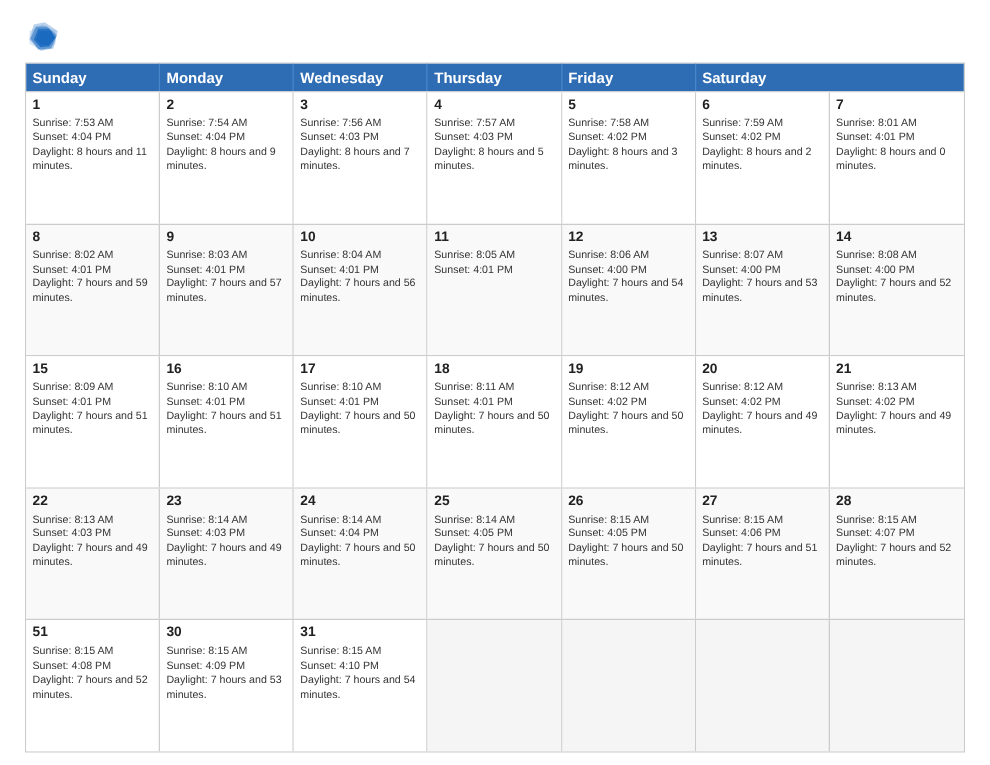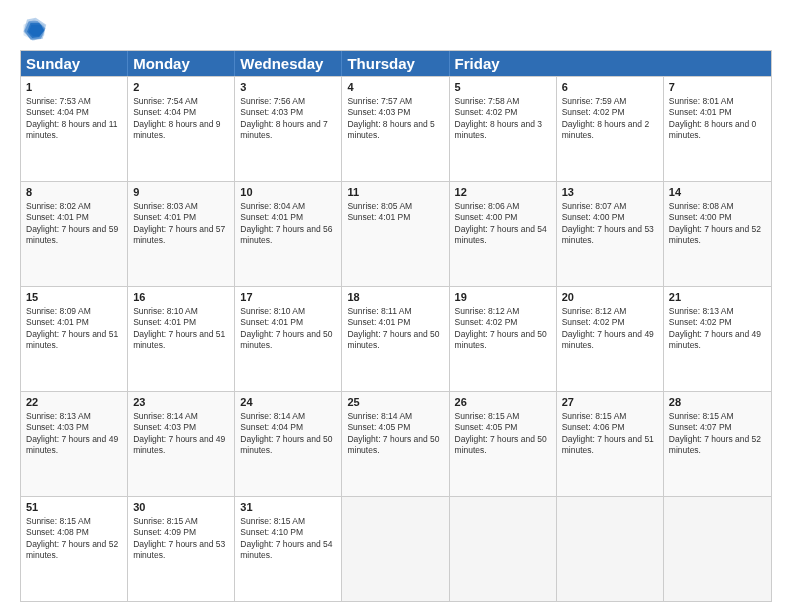--- a/index.html
+++ b/index.html
@@ -59,21 +59,21 @@
       flex-direction: column;
       border: 1px solid #ccc;
     }
     .cal-header-row {
       display: grid;
       grid-template-columns: repeat(7, 1fr);
       background: #2e6db4;
     }
     .cal-header-cell {
       color: #fff;
-      font-size: 15px;
+      font-size: 12px;
       font-weight: bold;
       padding: 4px 5px;
       text-align: left;
       border-right: 1px solid #4a85c8;
     }
     .cal-header-cell:last-child { border-right: none; }
     .cal-body {
       flex: 1;
       display: flex;
       flex-direction: column;
@@ -134,20 +134,21 @@
     </div>
   </div>
 
   <div class="calendar">
     <div class="cal-header-row">
     <div class="cal-header-cell">Sunday</div>
         <div class="cal-header-cell">Monday</div>
         <div class="cal-header-cell">Wednesday</div>
         <div class="cal-header-cell">Thursday</div>
         <div class="cal-header-cell">Friday</div>
+        <div class="cal-header-cell">Saturday</div>
       </div>
     <div class="cal-body">
     <div class="cal-row">
           <div class="cal-cell"><span class="day-num">1</span><span>Sunrise: 7:53 AM</span><br><span>Sunset: 4:04 PM</span><br><span>Daylight: 8 hours and 11 minutes.</span></div>
           <div class="cal-cell"><span class="day-num">2</span><span>Sunrise: 7:54 AM</span><br><span>Sunset: 4:04 PM</span><br><span>Daylight: 8 hours and 9 minutes.</span></div>
           <div class="cal-cell"><span class="day-num">3</span><span>Sunrise: 7:56 AM</span><br><span>Sunset: 4:03 PM</span><br><span>Daylight: 8 hours and 7 minutes.</span></div>
           <div class="cal-cell"><span class="day-num">4</span><span>Sunrise: 7:57 AM</span><br><span>Sunset: 4:03 PM</span><br><span>Daylight: 8 hours and 5 minutes.</span></div>
           <div class="cal-cell"><span class="day-num">5</span><span>Sunrise: 7:58 AM</span><br><span>Sunset: 4:02 PM</span><br><span>Daylight: 8 hours and 3 minutes.</span></div>
           <div class="cal-cell"><span class="day-num">6</span><span>Sunrise: 7:59 AM</span><br><span>Sunset: 4:02 PM</span><br><span>Daylight: 8 hours and 2 minutes.</span></div>
           <div class="cal-cell"><span class="day-num">7</span><span>Sunrise: 8:01 AM</span><br><span>Sunset: 4:01 PM</span><br><span>Daylight: 8 hours and 0 minutes.</span></div>

